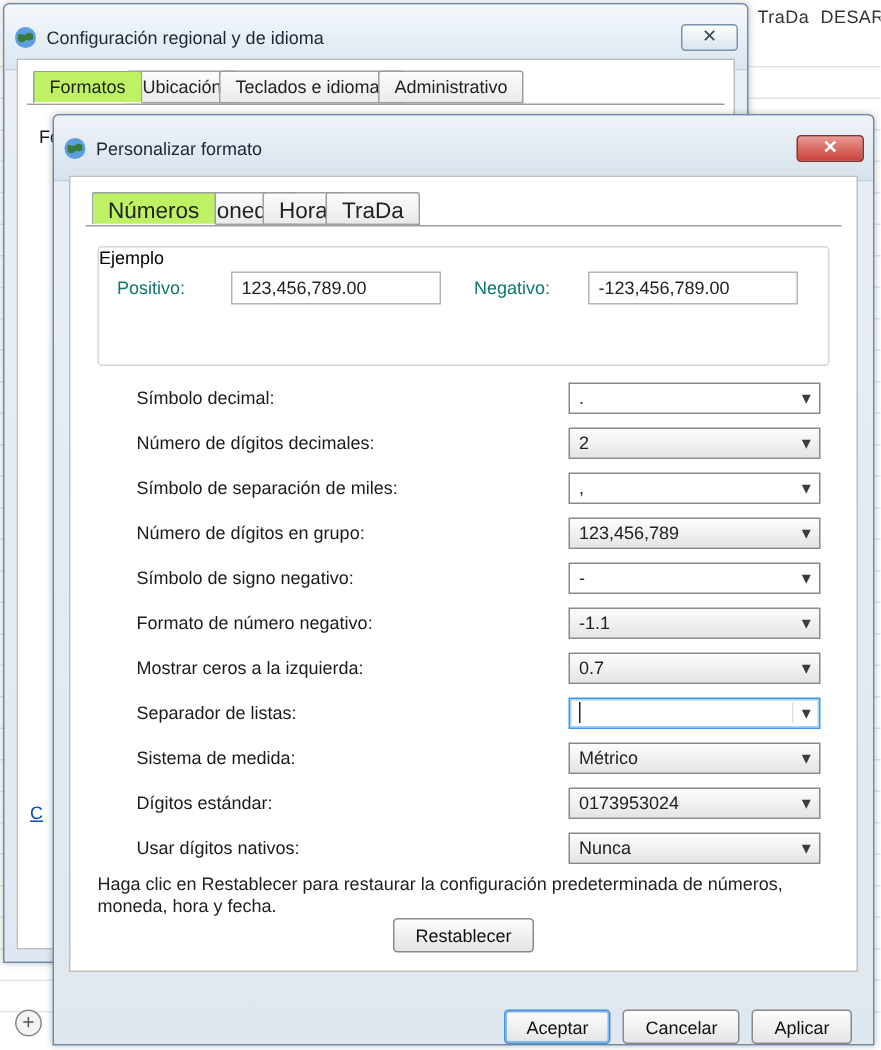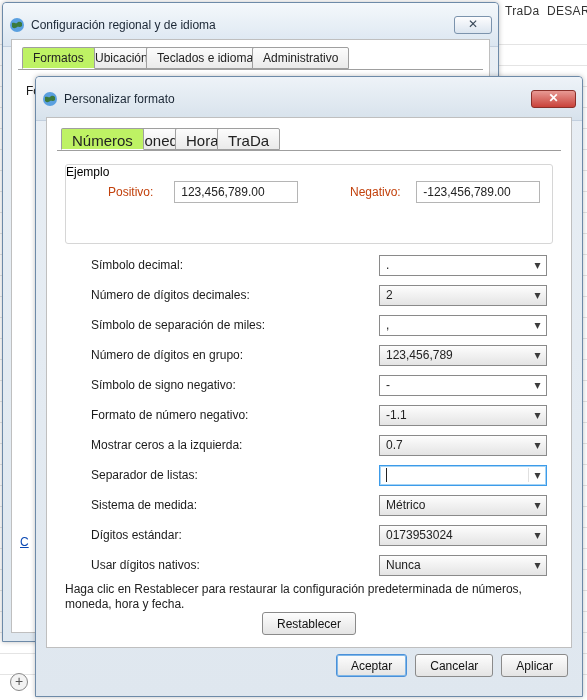--- a/index.html
+++ b/index.html
@@ -31,41 +31,41 @@
   .win2 .titlebar { background:linear-gradient(#eef3f8,#d7e2ec); }
 
   .panel { position:absolute; left:10px; right:10px; top:40px; bottom:48px; background:#fff; border:1px solid #bfbfbf; }
 
   .subtabs { position:relative; height:30px; margin:10px 10px 0 10px; }
   .subtabs .tab { font-size:15px; }
   .subtabs .tabline { top:22px; }
 
   .example { position:relative; margin:6px 18px 0 18px; border:1px solid #d6d6d6; border-radius:3px; height:80px; }
   .ex-row { position:absolute; top:16px; left:12px; right:12px; display:flex; align-items:center; }
-  .ex-lbl { width:76px; color:#c2410c;margin-left:30px; }
+  .ex-lbl { width:76px; color:#0f766e; }
   .ex-field { border:1px solid #b5b5b5; background:#fff; height:22px; line-height:20px; padding:0 6px; color:#222; }
   .ex-f1 { width:140px; margin-right:22px; }
   .ex-f2 { width:140px; }
 
   .form { position:absolute; top:132px; left:44px; right:24px; }
   .frow { display:flex; align-items:center; height:30px; }
   .frow .flabel { flex:1; color:#1b1b1b; }
   .combo { width:168px; height:21px; border:1px solid #8a8a8a; background:linear-gradient(#fdfdfd,#e4e4e4); position:relative; display:flex; align-items:center; padding-left:6px; }
   .combo .cval { flex:1; color:#222; }
   .combo .carrow { width:17px; text-align:center; color:#3b3b3b; }
   .combo.editable { background:#fff; }
   .combo.focus { border:1px solid #3c9be9; box-shadow:inset 0 0 0 1px #a6d4f5; background:#fff;}
   .combo.focus .cval { border-right:1px solid #e0e0e0; }
   .caret-line { border-left:1px solid #222; height:13px; margin-left:0; }
   
   .resetbox { position:absolute; left:18px; right:18px; bottom:12px; display:flex; align-items:center;flex-direction:column; }
   .resetbox .txt { flex:1; color:#222; line-height:15px; }
   .btn { height:23px; border:1px solid #8a8a8a; background:linear-gradient(#fdfdfd,#e4e4e4); border-radius:3px; padding:0 14px; color:#111; }
 
-  .footer { position:absolute; left:0; right:0; bottom:0; height:42px; display:flex; align-items:flex-start; justify-content:flex-end; padding-right:14px; gap:8px; }
+  .footer { position:absolute; left:0; right:0; bottom:0; height:42px; display:flex; align-items:flex-end; justify-content:flex-end; padding-right:14px; gap:8px; }
   .btn.def { border:1px solid #4a90d9; box-shadow:0 0 0 1px #7fb7e8 inset; }
 
   .link { color:#0a48b3; text-decoration:underline; position:absolute; }
   svg.globe circle{fill:#5aa0e0;} svg.globe path{fill:#3c7a3c;}
 </style>
 </head>
 <body>
 
 <div class="bg-grid">
   <div class="row"></div>

